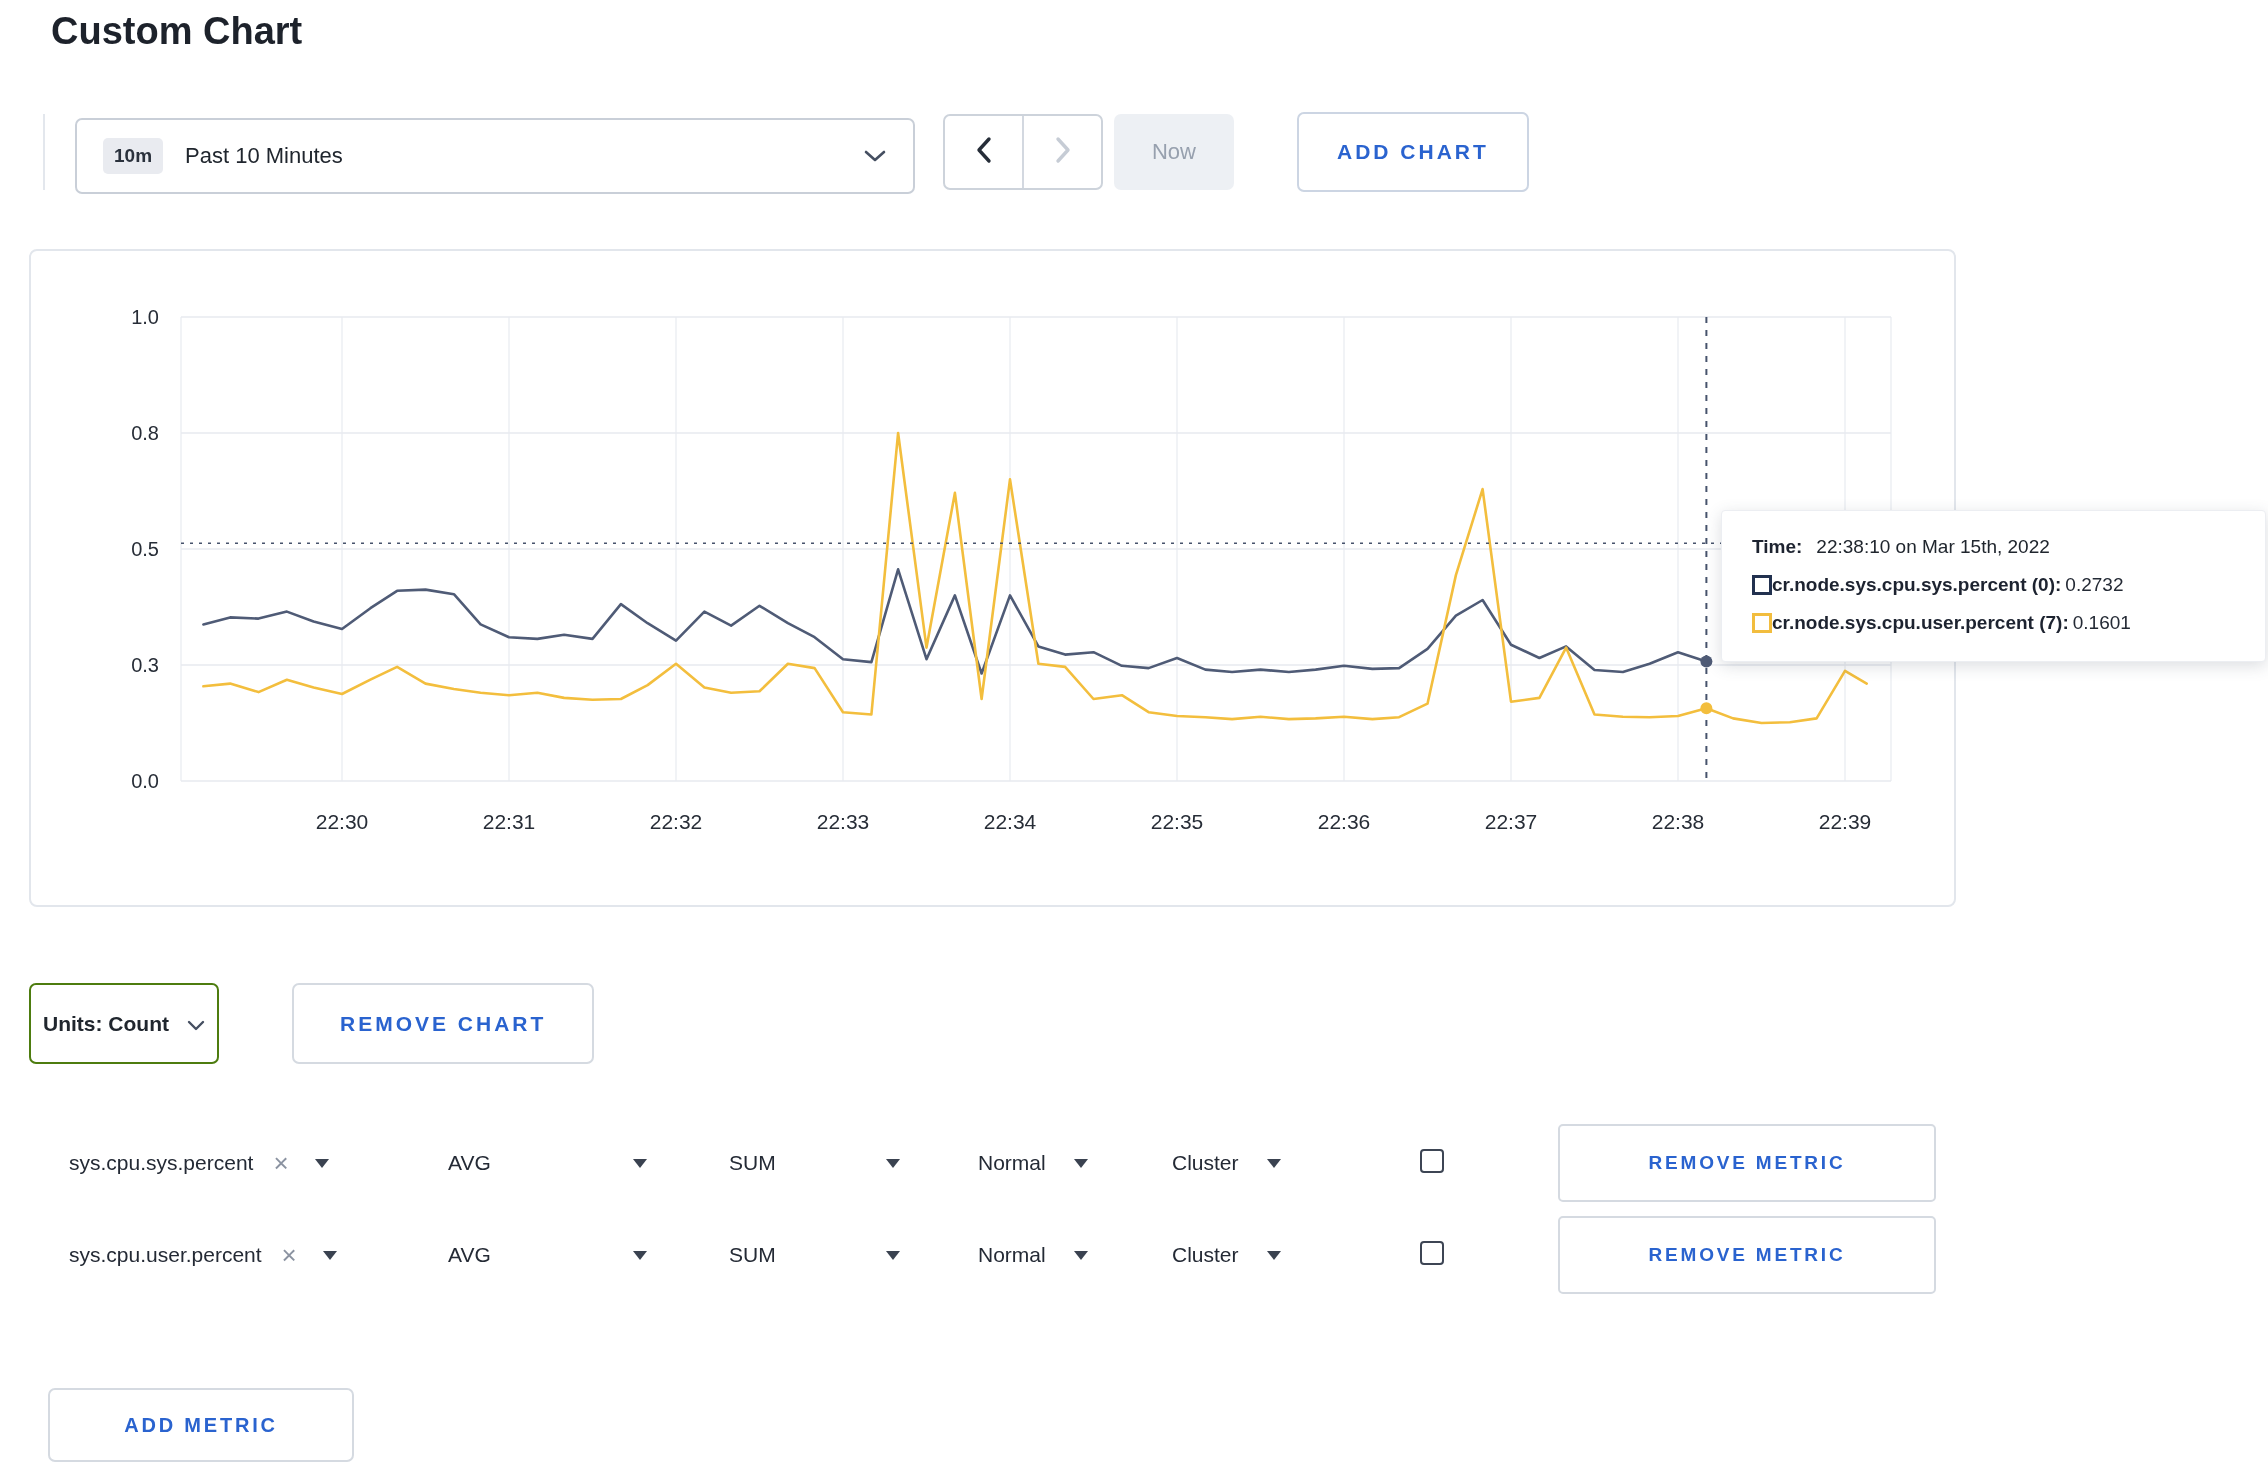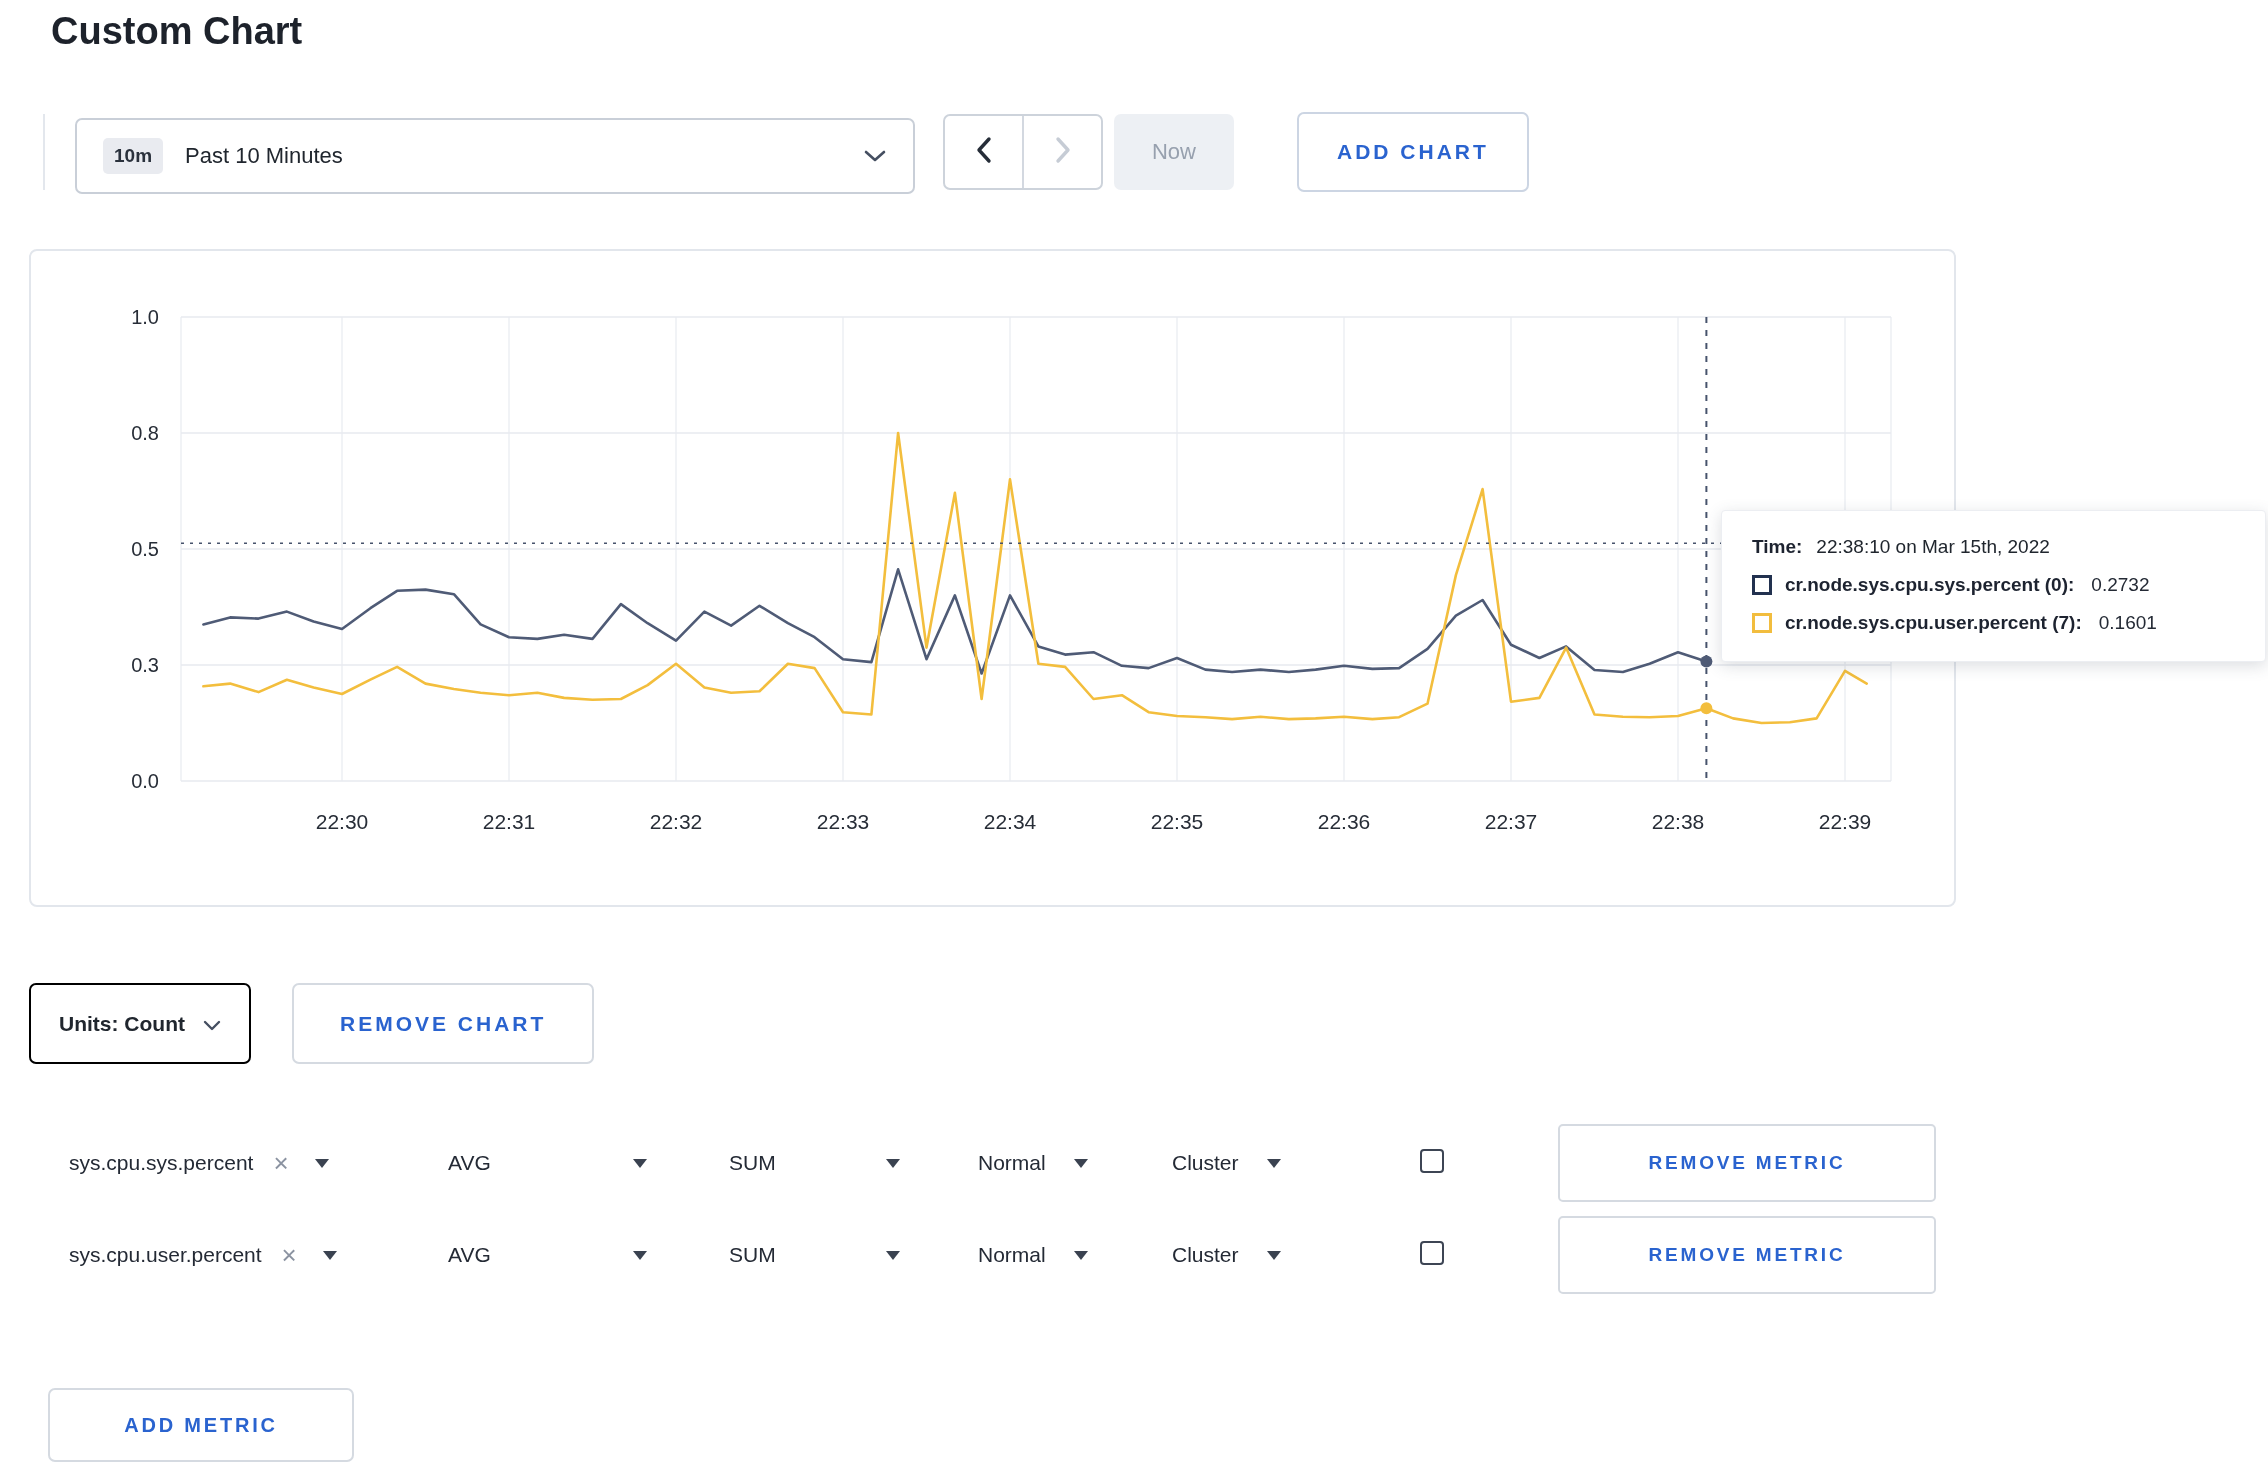--- a/index.html
+++ b/index.html
@@ -56,29 +56,29 @@
   .ylab{font-size:20px;fill:#272d37;font-family:"Liberation Sans",sans-serif;}
 
   
   .chart-tooltip{
     position:absolute;left:1721px;top:510px;width:545px;box-sizing:border-box;
     background:#fff;border:1px solid #eceef2;border-radius:4px;
     box-shadow:0 4px 16px rgba(60,70,90,.18);padding:25px 30px 27px 30px;z-index:6;
   }
   .tt-time-row{font-size:19px;display:flex;align-items:baseline;gap:14px;margin-bottom:6px;}
   .tt-time-label{font-weight:700;color:#1d2330;}
-  .tt-row{display:flex;align-items:center;gap:13px;font-size:19px;margin-top:16px;}
+  .tt-row{display:flex;align-items:center;font-size:19px;margin-top:16px;}
   .tt-swatch{width:14px;height:14px;border:3px solid #333;background:#fff;flex:0 0 auto;}
   .tt-label{font-weight:700;color:#1d2330;white-space:nowrap;}
   .tt-value{color:#242a35;margin-left:4px;}
 
   
   .units-button{
-    position:absolute;left:29px;top:983px;height:81px;padding:0 28px;box-sizing:border-box;
-    border:2px solid #000000;border-radius:7px;background:#fff;cursor:pointer;
+    position:absolute;left:29px;top:983px;height:81px;padding:0 12px;box-sizing:border-box;
+    border:2px solid #4d7c0f;border-radius:7px;background:#fff;cursor:pointer;
     display:flex;align-items:center;gap:18px;font-size:21px;font-weight:700;color:#20262e;font-family:inherit;
   }
   .remove-chart-button{
     position:absolute;left:292px;top:983px;height:81px;padding:0 46px;box-sizing:border-box;
     border:2px solid #d5dae1;border-radius:7px;background:#fff;cursor:pointer;
     display:flex;align-items:center;color:#2a63cf;font-size:21px;font-weight:700;letter-spacing:3px;font-family:inherit;
   }
 
   
   .metrics-table{position:absolute;left:0;top:1117px;width:2268px;background:#fff;}

